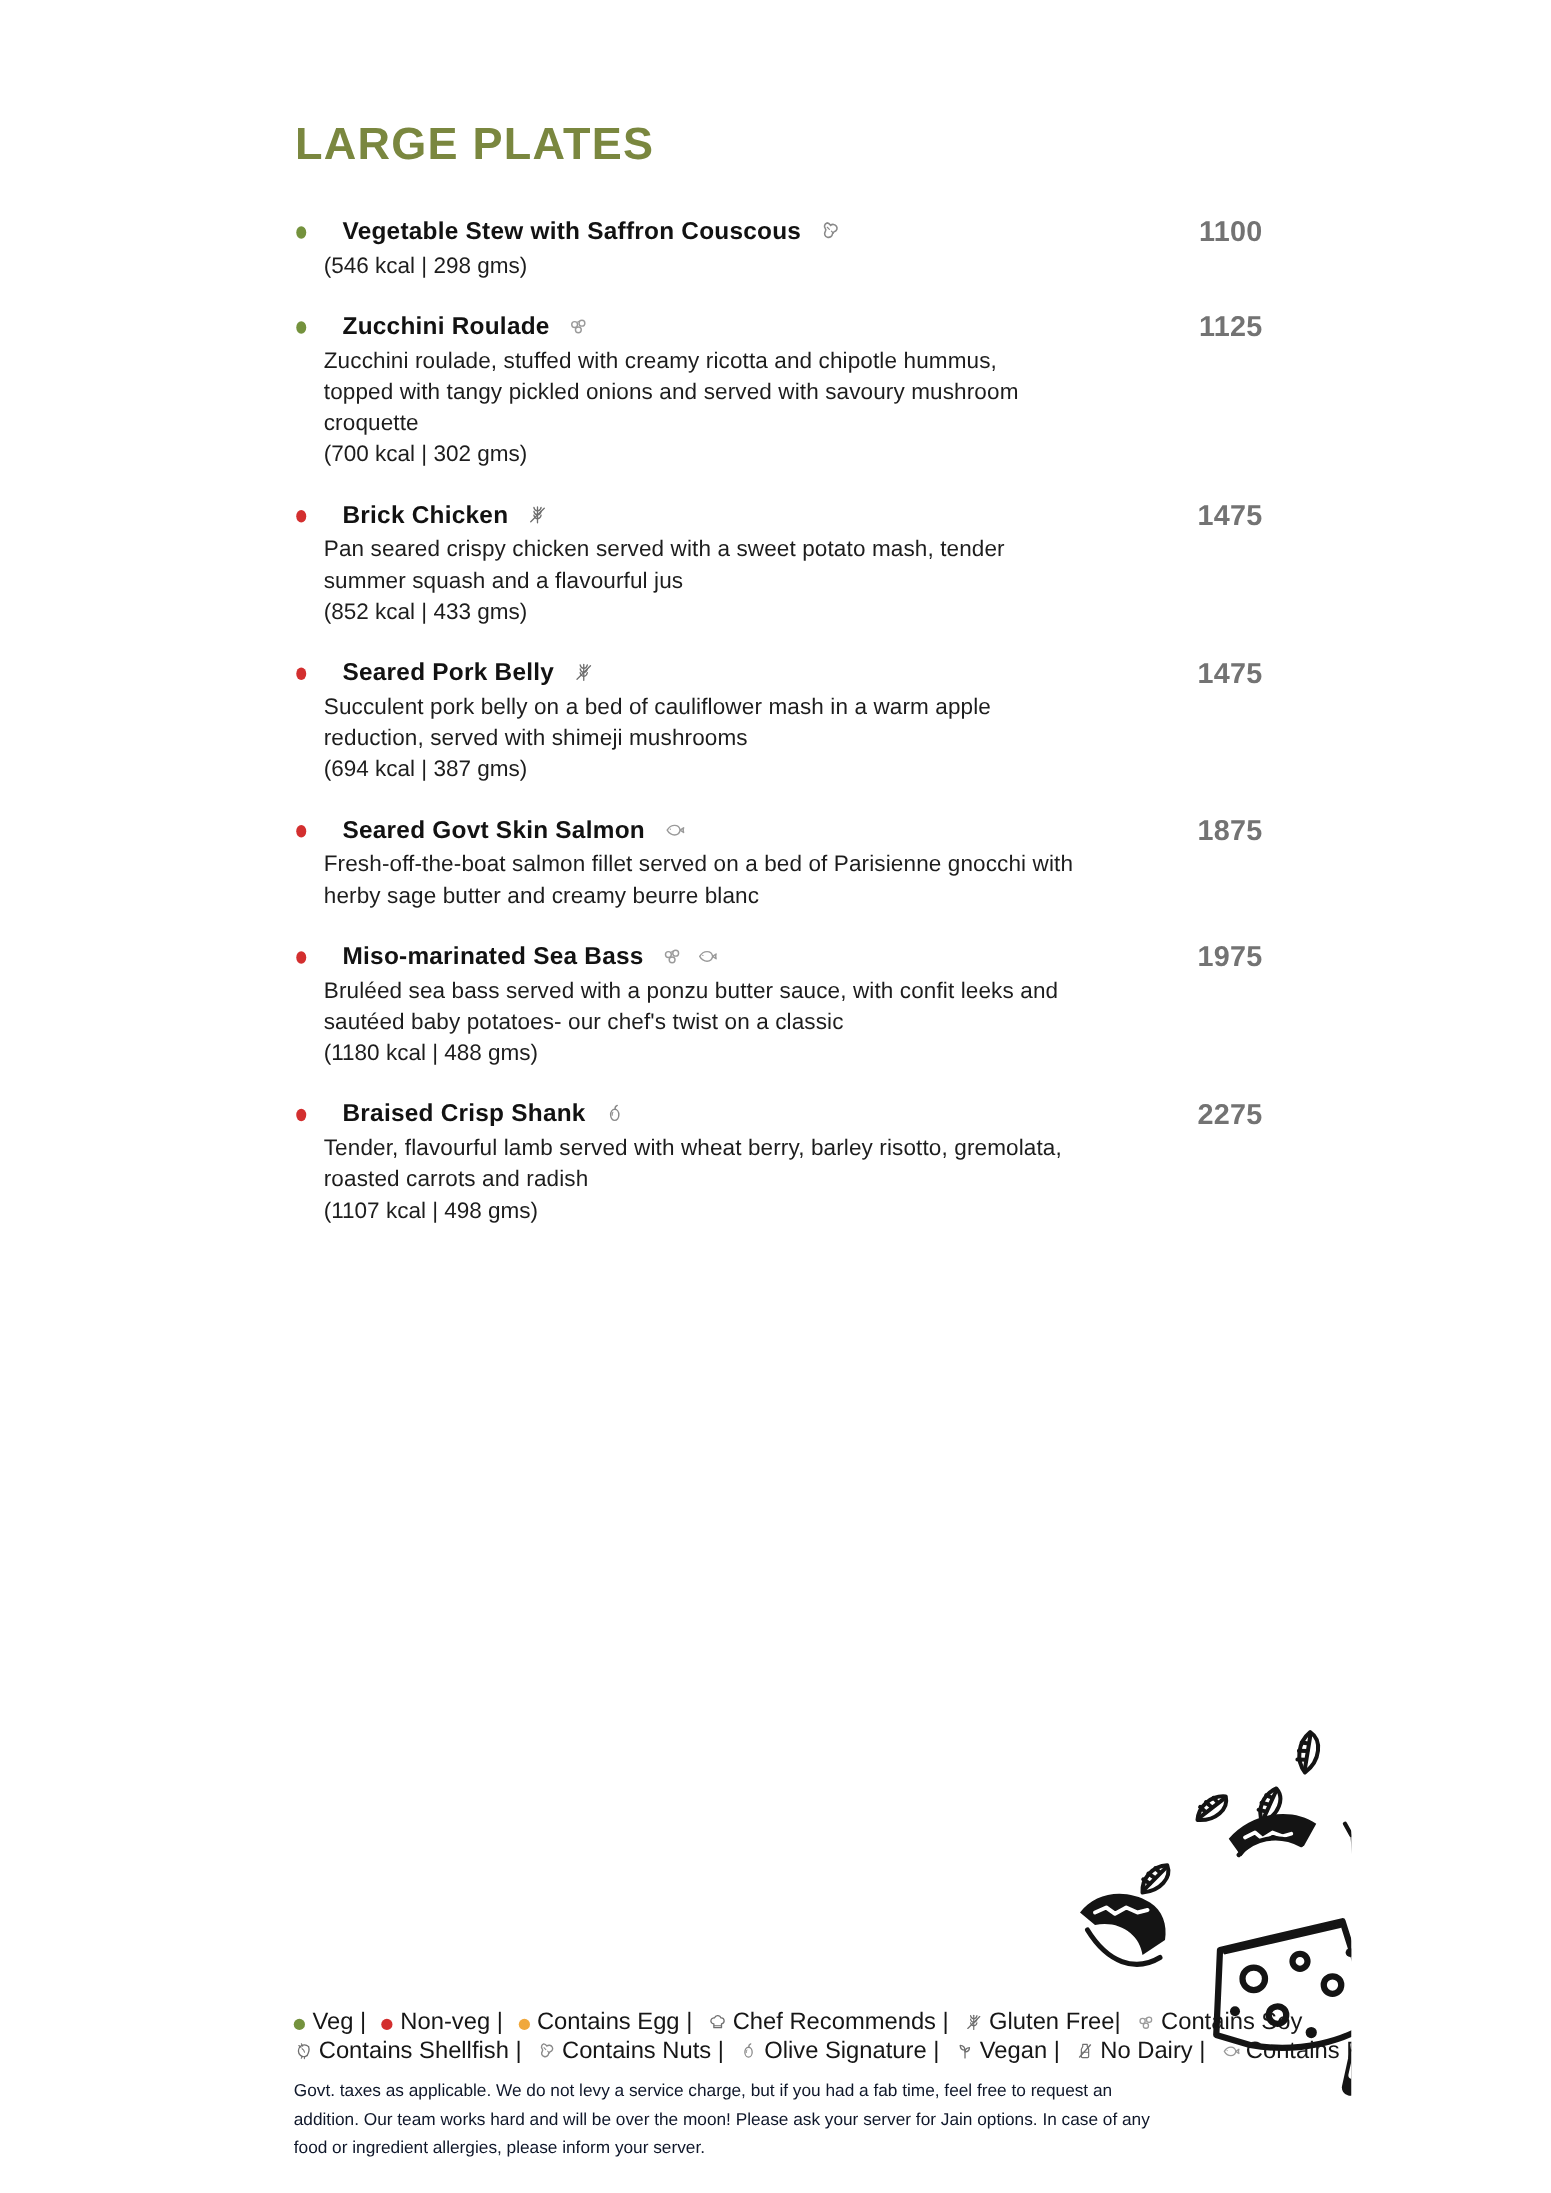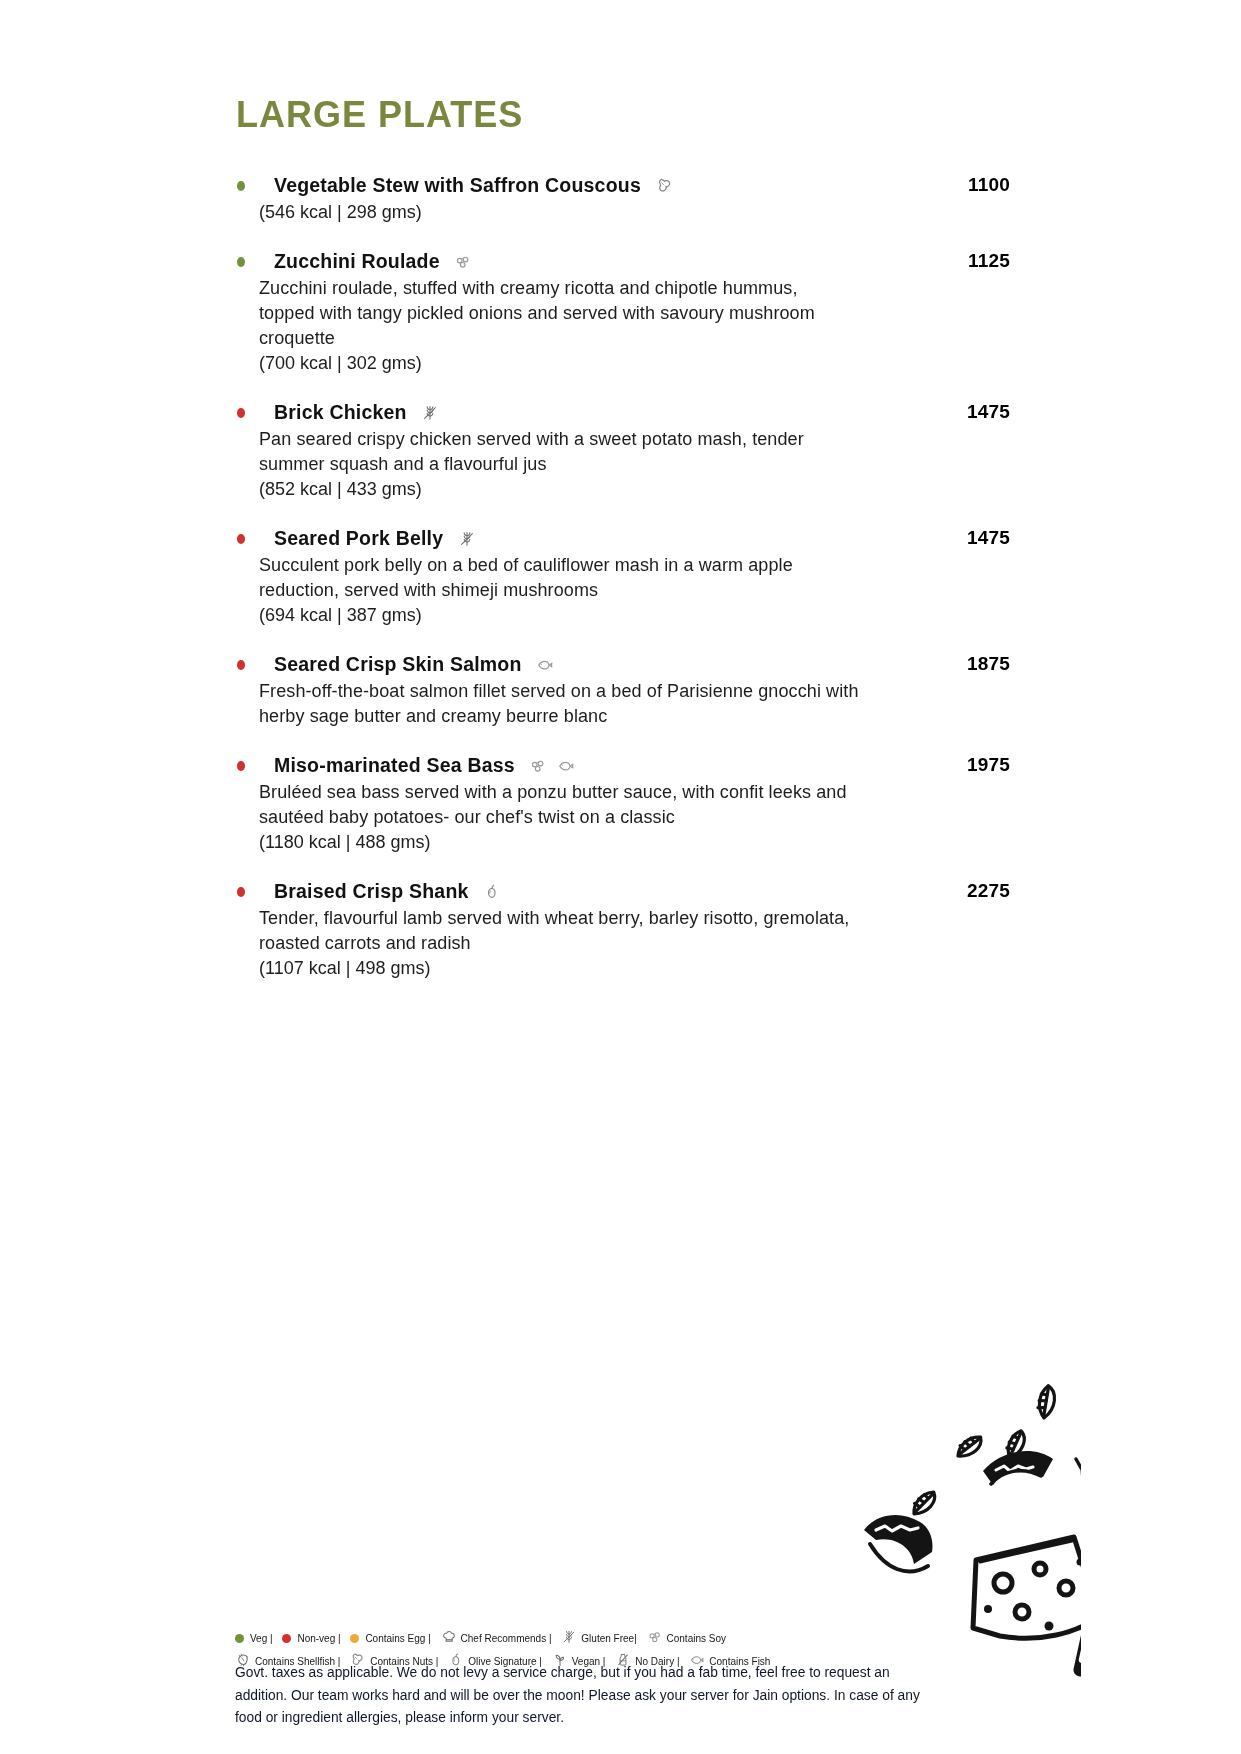--- a/index.html
+++ b/index.html
@@ -8,24 +8,24 @@
   .title{position:absolute;left:236px;top:94px;font-size:36px;font-weight:800;
          letter-spacing:1px;color:#7a873f;}
   .menu{position:absolute;left:236px;top:172px;width:774px;}
   .item{position:relative;padding-left:23px;margin-bottom:23px;}
   .bullet{position:absolute;left:1px;top:9px;width:8px;height:10px;border-radius:50%;}
   .bullet.veg{background:#74923d;}
   .bullet.nonveg{background:#d32f2f;}
   .name-row{position:relative;font-size:19.5px;font-weight:700;letter-spacing:.2px;
             line-height:26px;color:#121212;margin-bottom:2px;margin-left:15px;}
   .di{vertical-align:-3px;margin-left:9px;}
-  .price{position:absolute;right:0;top:0;font-size:19px;font-weight:700;line-height:26px;color:#000000;text-align:right;}
+  .price{position:absolute;right:0;top:0;font-size:23px;font-weight:700;line-height:26px;color:#737373;text-align:right;}
   .desc{font-size:18px;line-height:25px;white-space:pre-line;color:#1d1d1d;letter-spacing:.1px;}
   .kcal{font-size:18px;line-height:25px;color:#1d1d1d;}
-  .legend{position:absolute;left:235px;top:1606px;font-size:10px;line-height:23px;color:#161616;margin-top:21px;}
+  .legend{position:absolute;left:235px;top:1606px;font-size:19px;line-height:23px;color:#161616;}
   .legend-row{white-space:nowrap;}
   .dot{display:inline-block;width:9px;height:9px;border-radius:50%;margin-right:6px;vertical-align:-1px;}
   .dot.green{background:#74923d;} .dot.red{background:#d32f2f;} .dot.amber{background:#f0a83c;}
   .li{vertical-align:-3px;margin-right:4px;}
   .lseg{margin-right:7px;}
   .footer{position:absolute;left:235px;top:1662px;width:780px;font-size:13.8px;
           line-height:22.5px;white-space:pre-line;color:#0f172a;}
   .art{position:absolute;left:842px;top:1318px;width:400px;height:372px;}
 </style>
 </head>
@@ -141,21 +141,21 @@
         <span class="price">1475</span>
       </div>
       <div class="desc">Succulent pork belly on a bed of cauliflower mash in a warm apple
 reduction, served with shimeji mushrooms</div>
       <div class="kcal">(694 kcal | 387 gms)</div>
     </div>
 
     <div class="item">
       <span class="bullet nonveg"></span>
       <div class="name-row">
-        <span>Seared Crisp Skin Salmon</span>
+        <span>Seared Govt Skin Salmon</span>
         <svg class="di" width="18" height="18" viewBox="0 0 17 17">
             <use href="#i-fish"></use>
           </svg>
         <span class="price">1875</span>
       </div>
       <div class="desc">Fresh-off-the-boat salmon fillet served on a bed of Parisienne gnocchi with
 herby sage butter and creamy beurre blanc</div>
     </div>
 
     <div class="item">

